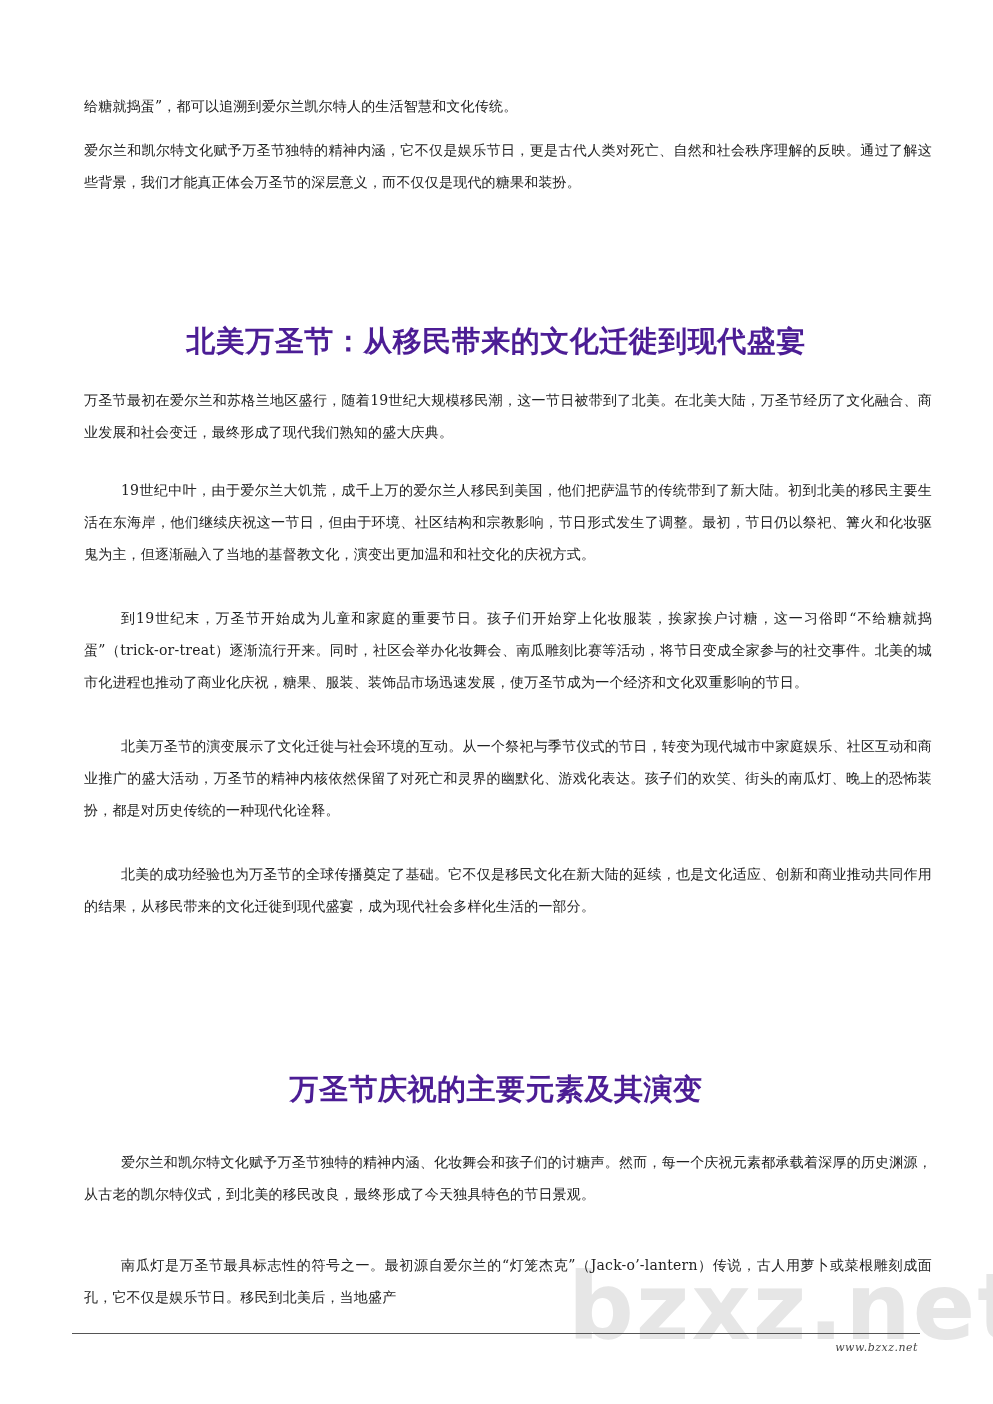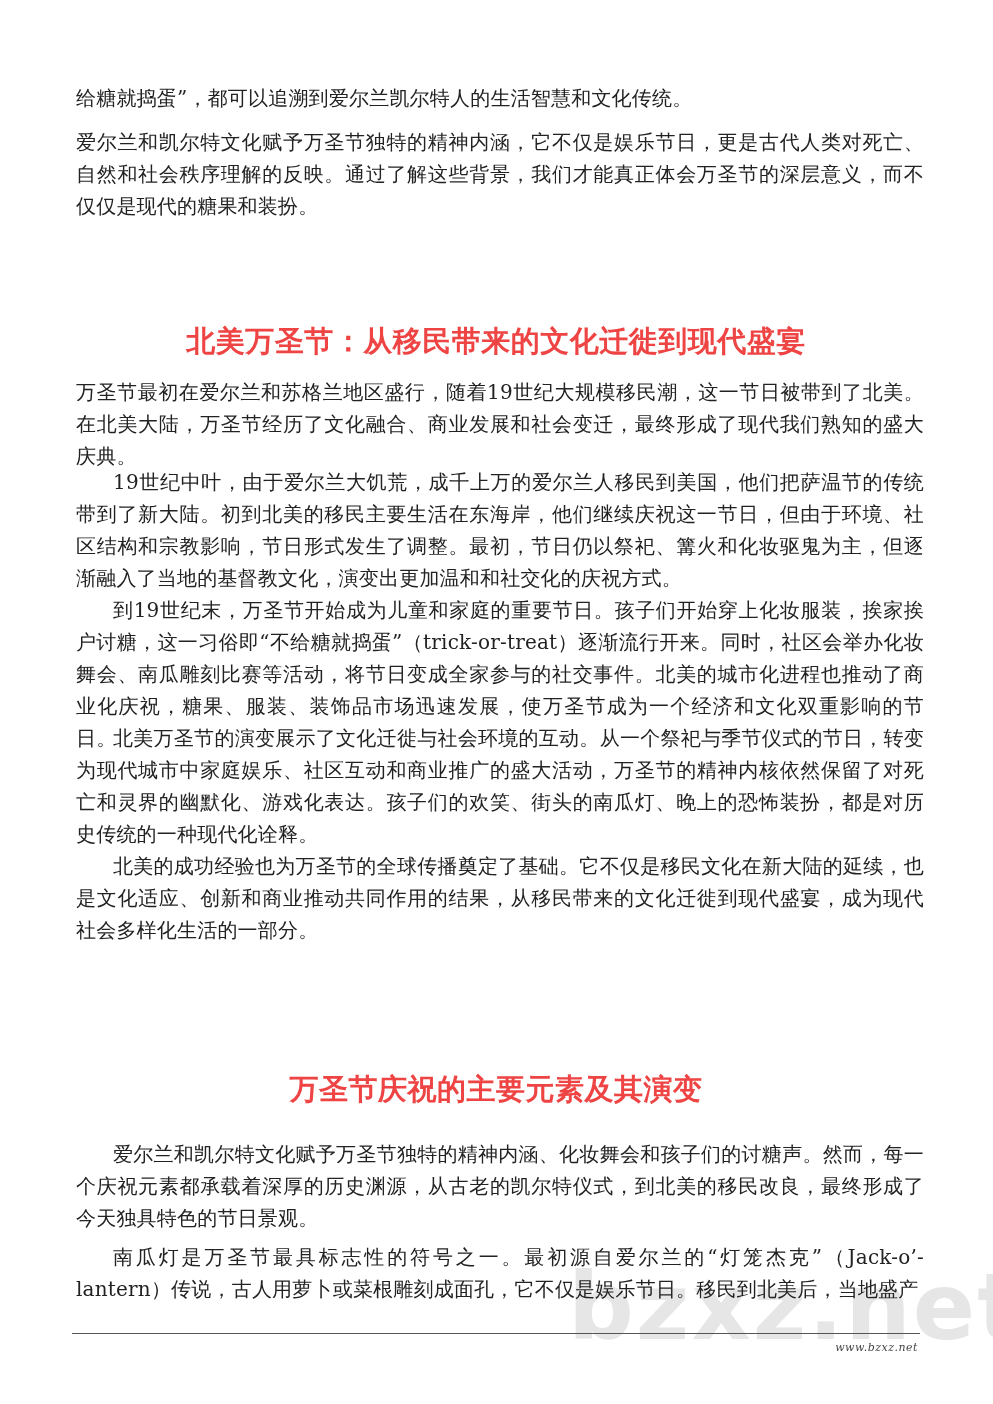--- a/index.html
+++ b/index.html
@@ -15,41 +15,41 @@
     font-family: "DejaVu Serif", "Liberation Serif", serif;
     color: #222222;
   }
   .page {
     position: absolute;
     left: 72px;
     top: 0;
     width: 848px;
   }
   p.para {
-    margin: 4px;
-    font-size: 20px;
+    margin: 12px;
+    font-size: 14px;
     line-height: 32px;
     text-align: justify;
     letter-spacing: 0.2px;
     position: absolute;
     left: 0;
     width: 848px;
   }
   p.indent { text-indent: 37px; }
   h2.section-title {
     margin: 0;
     position: absolute;
     left: 0;
     width: 848px;
     text-align: center;
     font-family: "DejaVu Sans", "Liberation Sans", sans-serif;
     font-weight: bold;
     font-size: 29px;
     letter-spacing: 0.5px;
-    color: #ef4444;
+    color: #4c1d95;
   }
   .watermark {
     position: absolute;
     left: 568px;
     top: 1262px;
     font-family: "DejaVu Sans", "Liberation Sans", sans-serif;
     font-weight: bold;
     font-size: 92px;
     letter-spacing: 2px;
     color: #e6e6e6;

